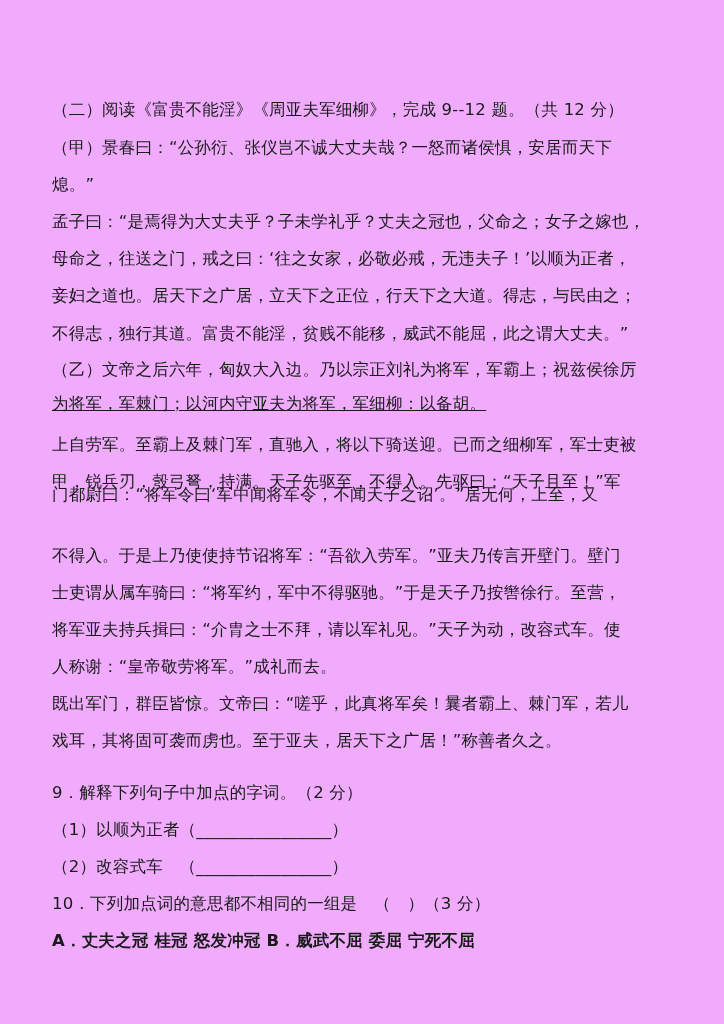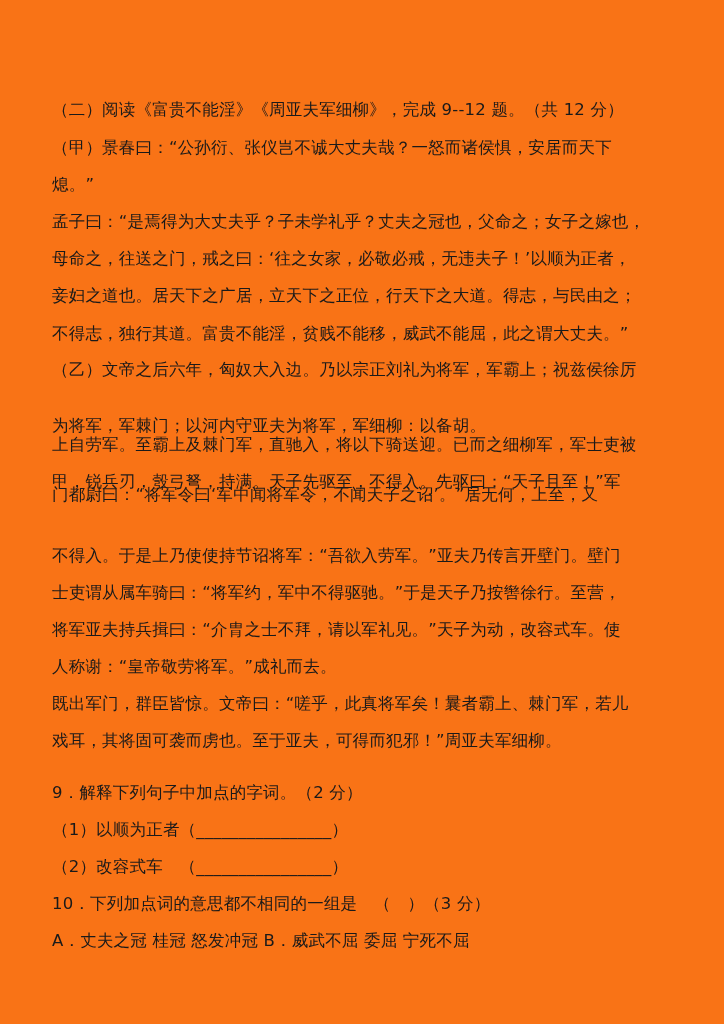--- a/index.html
+++ b/index.html
@@ -14,21 +14,21 @@
       position: relative;
       font-family: "DejaVu Sans", "Liberation Sans", sans-serif;
       color: #1a1a1a;
     }
     .page {
       position: absolute;
       left: 0;
       top: 0;
       width: 724px;
       height: 1024px;
-      background: #f97316;
+      background: #f0abfc;
     }
     .line {
       position: absolute;
       left: 52px;
       font-size: 16.5px;
       line-height: 22px;
       white-space: nowrap;
       letter-spacing: 0.2px;
     }
   </style>
@@ -39,30 +39,30 @@
   <div class="line" style="top:99px;">（二）阅读《富贵不能淫》《周亚夫军细柳》，完成 9--12 题。（共 12 分）</div>
 
   <div class="line" style="top:137px;">（甲）景春曰：“公孙衍、张仪岂不诚大丈夫哉？一怒而诸侯惧，安居而天下</div>
   <div class="line" style="top:174px;">熄。”</div>
   <div class="line" style="top:248px;">母命之，往送之门，戒之曰：‘往之女家，必敬必戒，无违夫子！’以顺为正者，</div>
   <div class="line" style="top:211px;">孟子曰：“是焉得为大丈夫乎？子未学礼乎？丈夫之冠也，父命之；女子之嫁也，</div>
   <div class="line" style="top:285px;">妾妇之道也。居天下之广居，立天下之正位，行天下之大道。得志，与民由之；</div>
   <div class="line" style="top:323px;">不得志，独行其道。富贵不能淫，贫贱不能移，威武不能屈，此之谓大丈夫。”</div>
 
   <div class="line" style="top:359px;">（乙）文帝之后六年，匈奴大入边。乃以宗正刘礼为将军，军霸上；祝兹侯徐厉</div>
-  <div class="line" style="top:415px;">为将军，军棘门；以河内守亚夫为将军，军细柳：以备胡。</div>
+  <div class="line" style="top:393px;text-decoration:underline;">为将军，军棘门；以河内守亚夫为将军，军细柳：以备胡。</div>
   <div class="line" style="top:434px;">上自劳军。至霸上及棘门军，直驰入，将以下骑送迎。已而之细柳军，军士吏被</div>
   <div class="line" style="top:471px;">甲，锐兵刃，彀弓弩，持满。天子先驱至，不得入。先驱曰：“天子且至！”军</div>
   <div class="line" style="top:484px;">门都尉曰：“将军令曰‘军中闻将军令，不闻天子之诏’。”居无何，上至，又</div>
   <div class="line" style="top:545px;">不得入。于是上乃使使持节诏将军：“吾欲入劳军。”亚夫乃传言开壁门。壁门</div>
   <div class="line" style="top:582px;">士吏谓从属车骑曰：“将军约，军中不得驱驰。”于是天子乃按辔徐行。至营，</div>
   <div class="line" style="top:619px;">将军亚夫持兵揖曰：“介胄之士不拜，请以军礼见。”天子为动，改容式车。使</div>
   <div class="line" style="top:656px;">人称谢：“皇帝敬劳将军。”成礼而去。</div>
   <div class="line" style="top:693px;">既出军门，群臣皆惊。文帝曰：“嗟乎，此真将军矣！曩者霸上、棘门军，若儿</div>
-  <div class="line" style="top:730px;">戏耳，其将固可袭而虏也。至于亚夫，可得而犯邪！”周亚夫军细柳。</div>
+  <div class="line" style="top:730px;">戏耳，其将固可袭而虏也。至于亚夫，居天下之广居！”称善者久之。</div>
 
   <div class="line" style="top:782px;text-align:center;">9．解释下列句子中加点的字词。（2 分）</div>
   <div class="line" style="top:819px;">（1）以顺为正者（________________）</div>
   <div class="line" style="top:856px;">（2）改容式车　（________________）</div>
 
   <div class="line" style="top:893px;">10．下列加点词的意思都不相同的一组是　（　）（3 分）</div>
-  <div class="line" style="top:930px;">A．丈夫之冠  桂冠  怒发冲冠  B．威武不屈  委屈  宁死不屈</div>
+  <div class="line" style="top:930px;font-weight:bold;">A．丈夫之冠  桂冠  怒发冲冠  B．威武不屈  委屈  宁死不屈</div>
 </div>
 
 </body></html>

